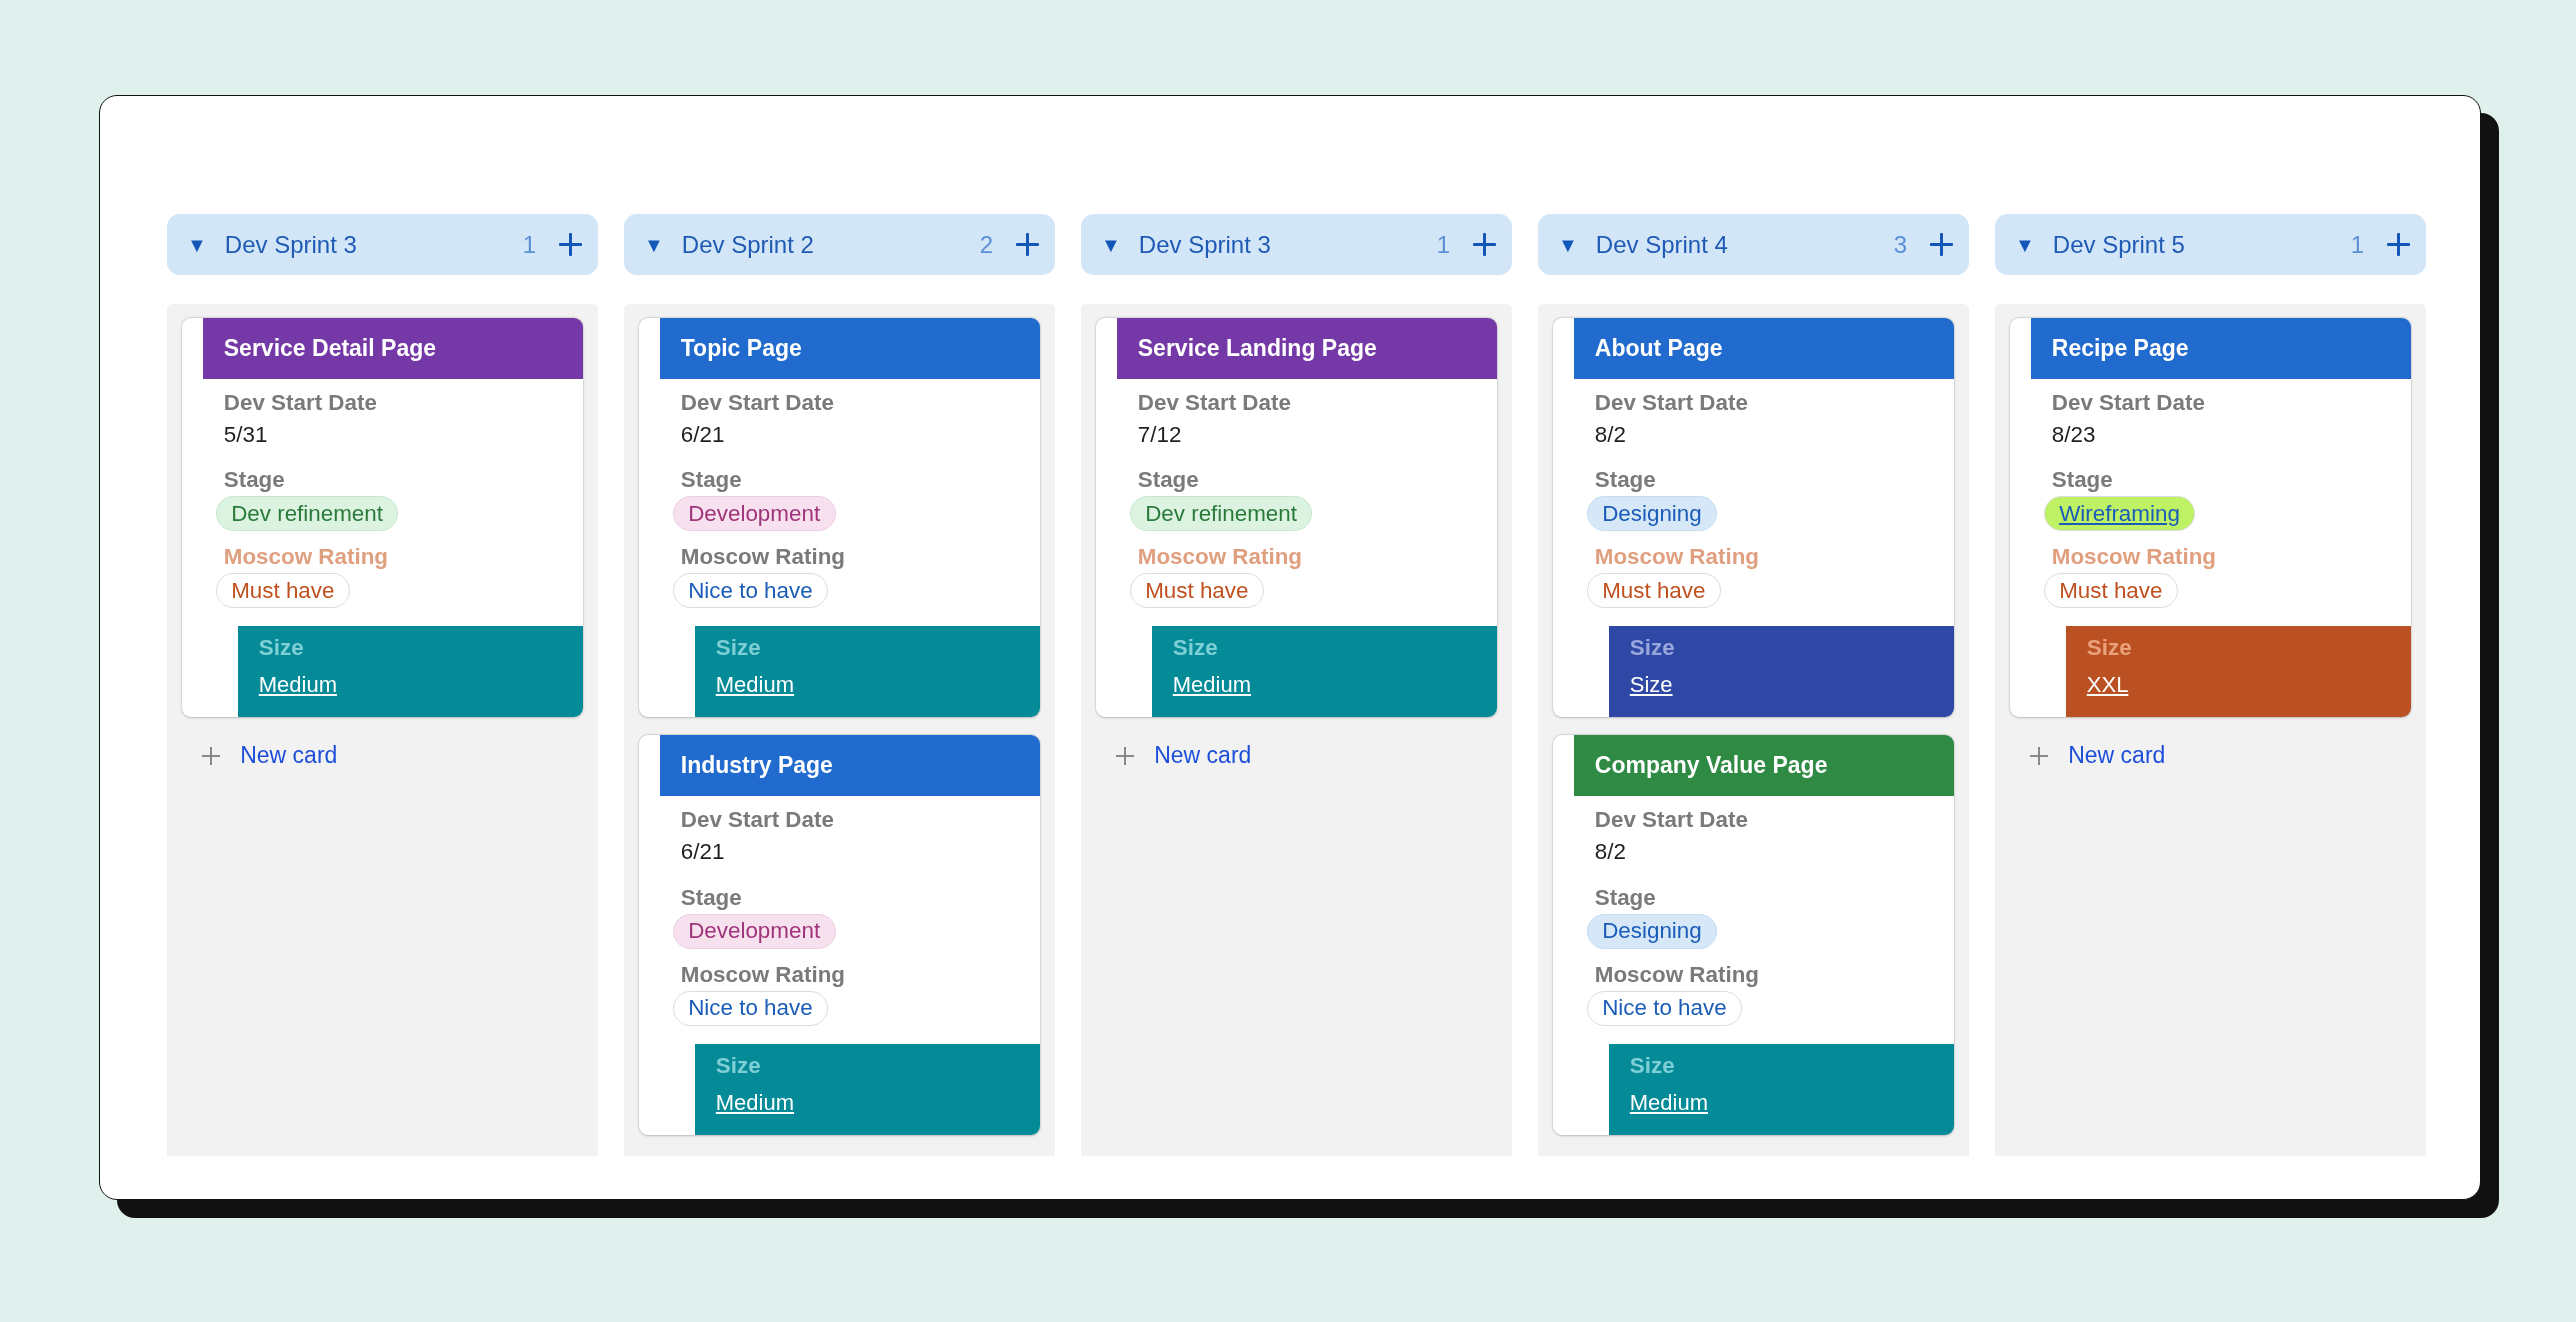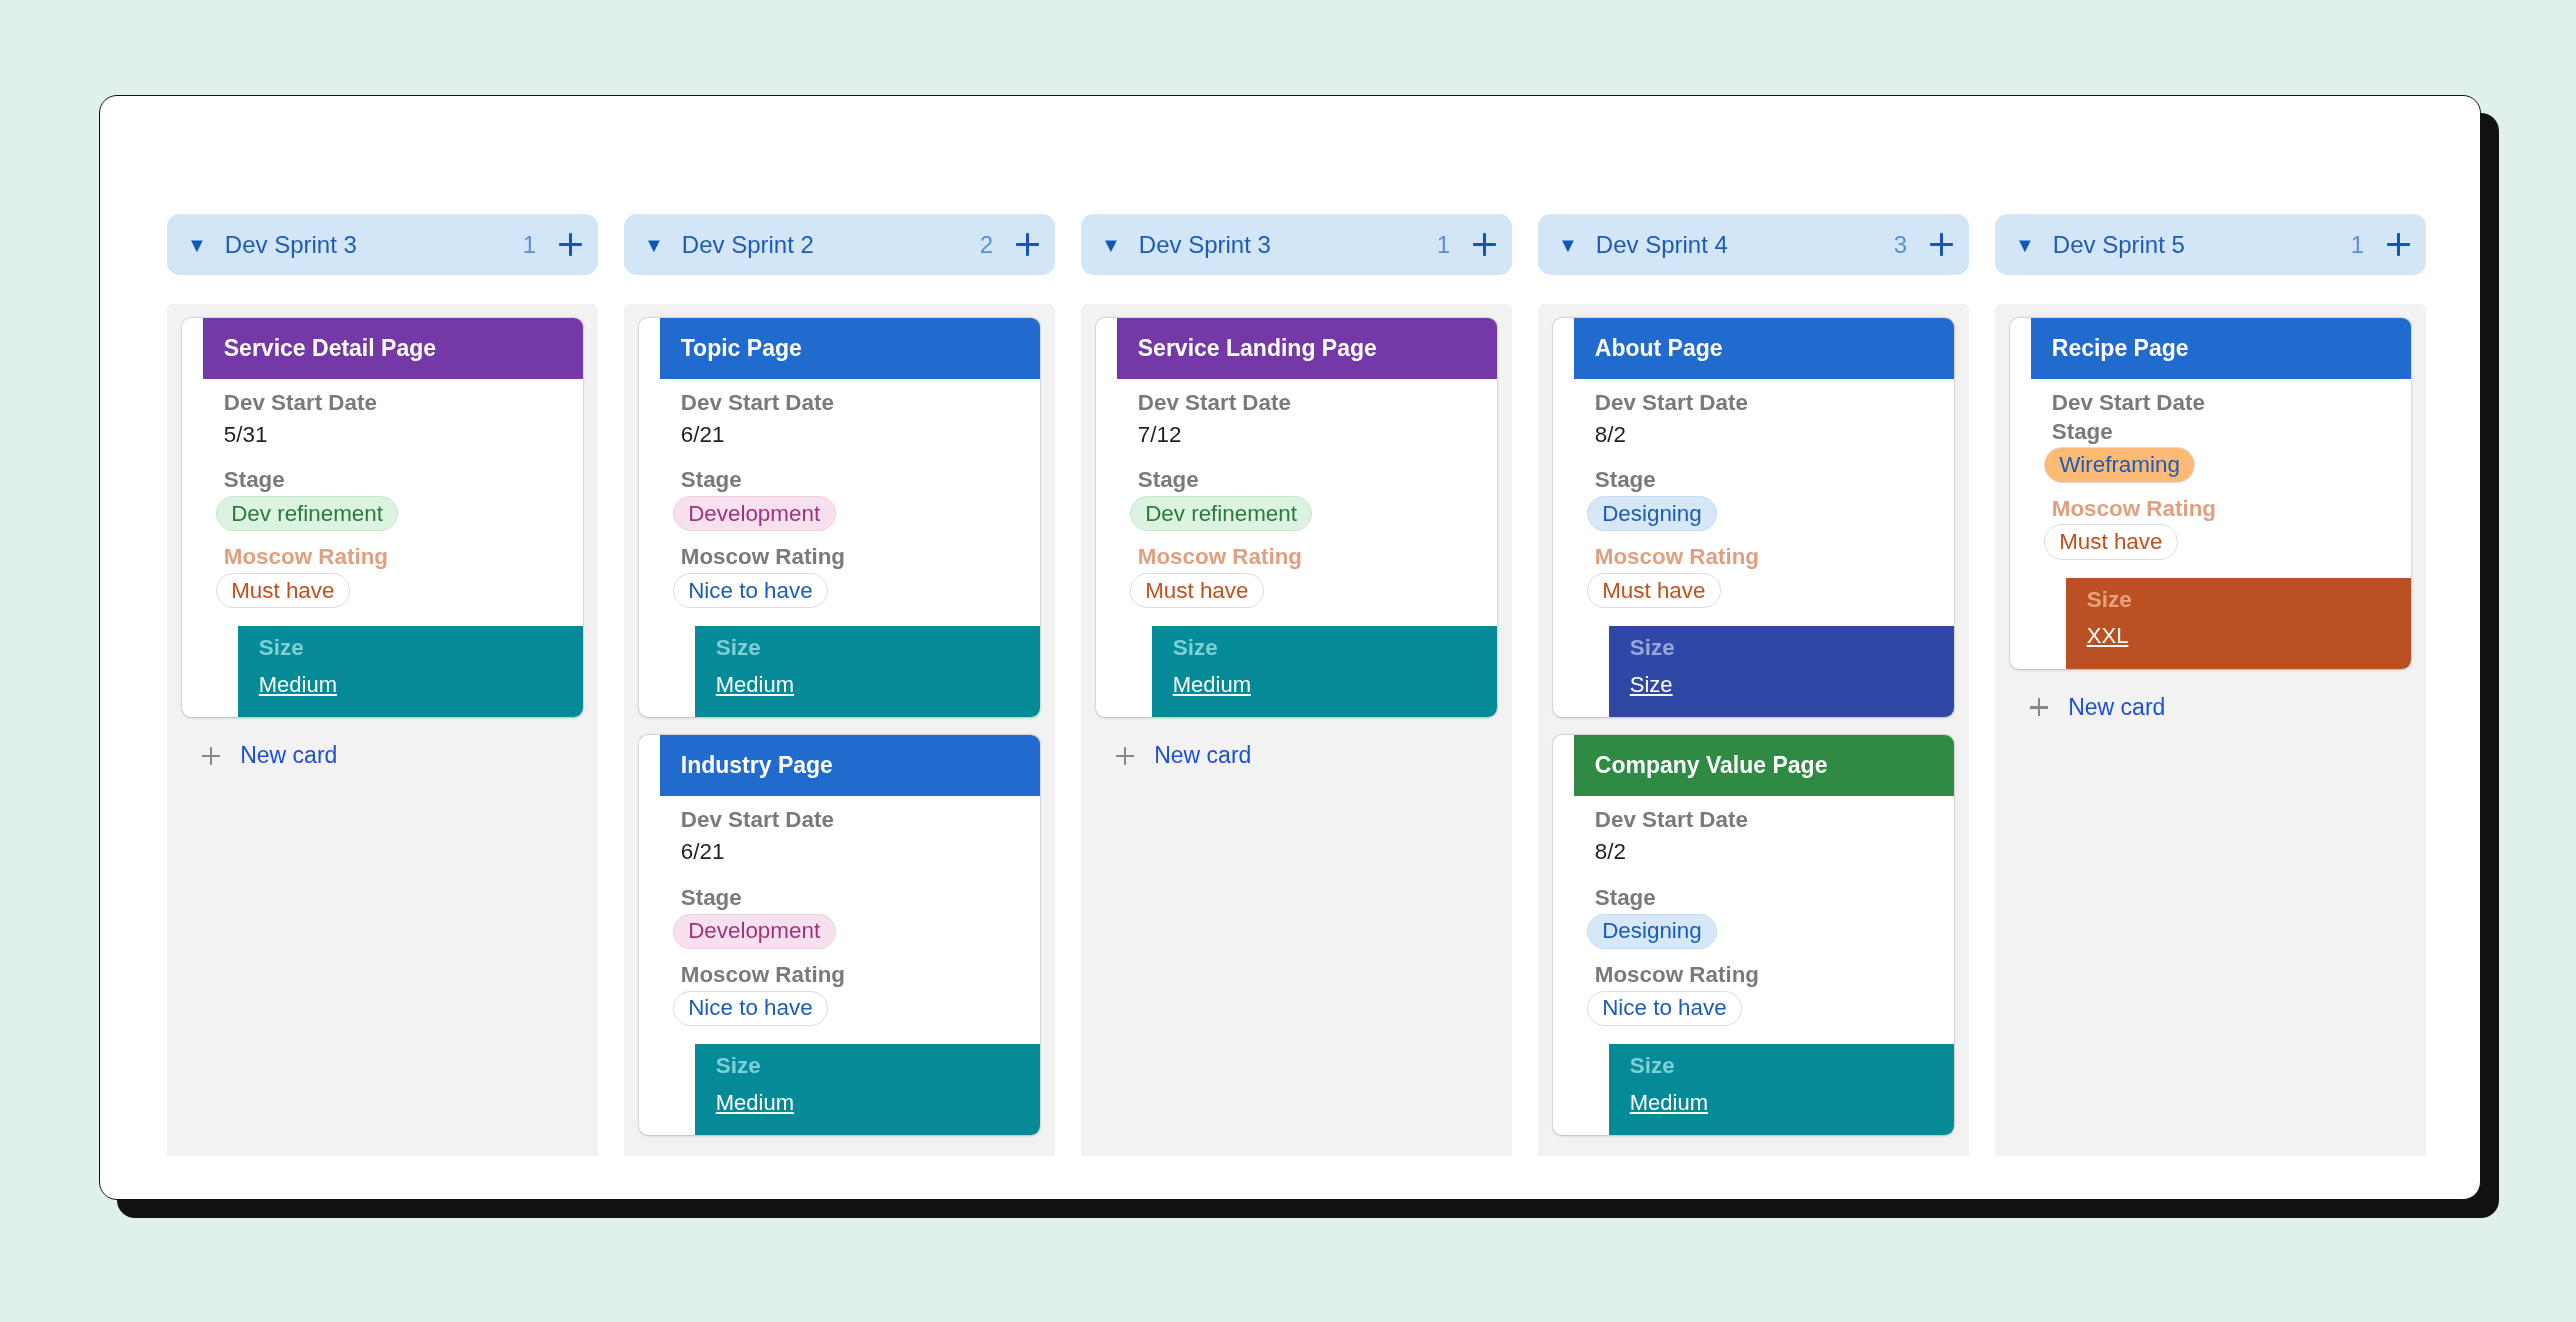--- a/index.html
+++ b/index.html
@@ -334,23 +334,24 @@
       <span class="tri">▼</span>
       <span class="name">Dev Sprint 5</span>
       <span class="count">1</span>
       <span class="plus"></span>
     </div>
     <div class="col-body">
           <div class="card">
     <div class="card-title" style="background: rgb(33, 107, 206);">Recipe Page</div>
     <div class="card-fields">
       <div class="field-label">Dev Start Date</div>
-      <div class="field-label">Stage</div>
-      <div class="pill-row">
-        <span class="pill stage-pill" style="background: #fdba74; color: rgb(26, 92, 184); border-color: rgb(220, 220, 220);">Wireframing</span>
+      <div class="field-value">8/23</div>
+      <div class="field-label">Stage</div>
+      <div class="pill-row">
+        <span class="pill stage-pill" style="background: #bef264; color: rgb(26, 92, 184); border-color: rgb(220, 220, 220); text-decoration: underline;">Wireframing</span>
       </div>
       <div class="field-label moscow-label" style="color: rgb(224, 160, 128);">Moscow Rating</div>
       <div class="pill-row">
         <span class="pill rating-pill" style="color: rgb(192, 80, 31);">Must have</span>
       </div>
     </div>
     <div class="card-size" style="background: rgb(187, 81, 34);">
       <div class="size-label" style="color: rgb(235, 162, 124);">Size</div>
       <div class="size-value">XXL</div>
     </div>

